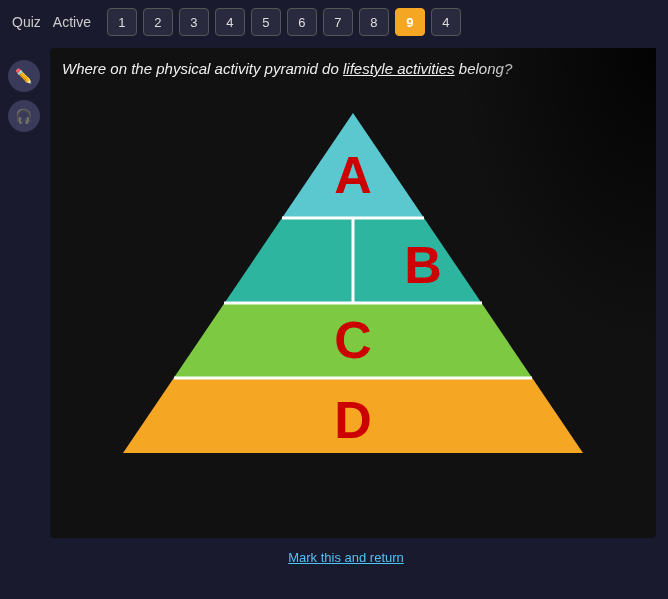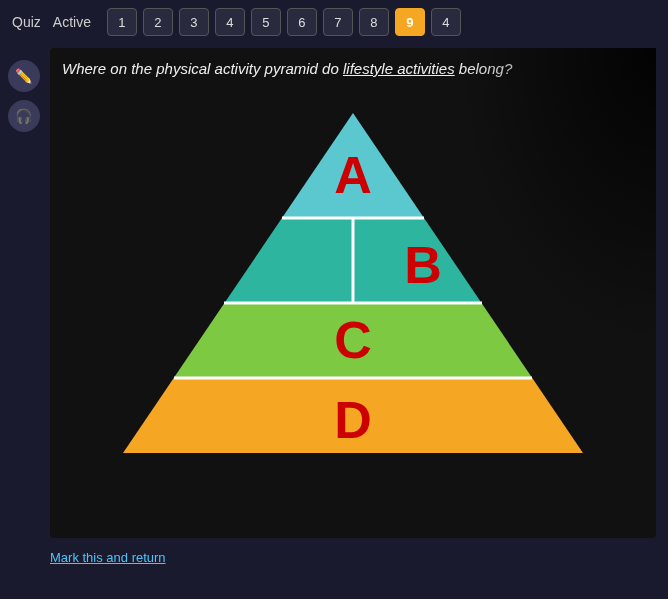--- a/index.html
+++ b/index.html
@@ -116,21 +116,22 @@
     .pyramid-svg {
       width: 480px;
       height: 370px;
     }
 
     
     .bottom-area {
       display: flex;
       justify-content: space-between;
       align-items: center;
-      padding: 8px 12px 8px 50px;
+      padding: 8px 12px 8px 36px;
+      flex-direction: column;
     }
 
     .mark-return-link {
       color: #4fc3f7;
       font-size: 13px;
       text-decoration: underline;
       cursor: pointer;
     }
 
     .save-btn {

